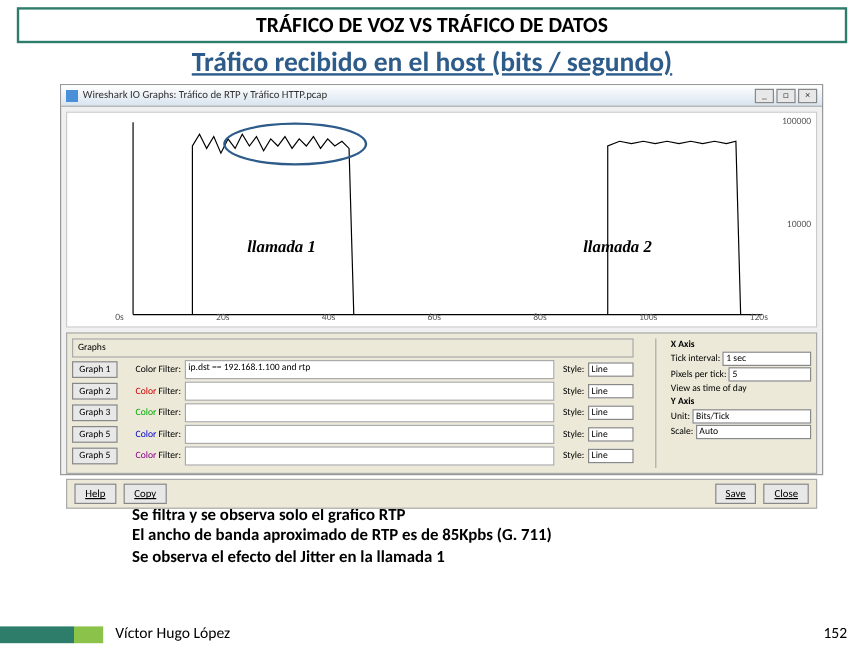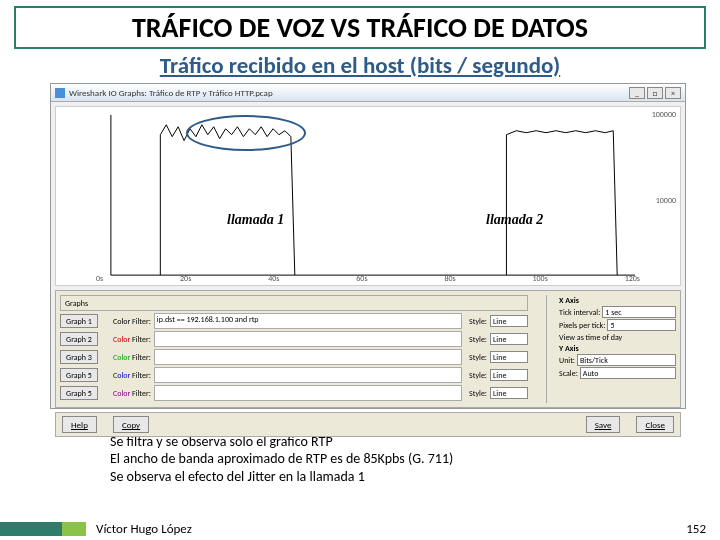--- a/index.html
+++ b/index.html
@@ -1,34 +1,34 @@
 <!DOCTYPE html>
 <html><head>
 <meta charset="utf-8">
 <style>
   * { box-sizing: border-box; margin: 0; padding: 0; }
   body { width: 720px; height: 540px; font-family: Calibri, Arial, sans-serif; background: #fff; position: relative; overflow: hidden; }
   
   .title-box { margin: 6px 14px 2px 14px; border: 2px solid #2e7d6b; padding: 2px 8px; text-align: center; }
-  .title-box h1 { font-size: 28px; font-weight: bold; color: #000; }
+  .title-box h1 { font-size: 18px; font-weight: bold; color: #000; }
   
   .subtitle { text-align: center; font-size: 23px; font-weight: bold; color: #2e5c8a; margin: 2px 0 4px 0; text-decoration: underline; }
   
   .screenshot-wrap { margin: 0 34px 0 50px; border: 1px solid #999; background: #f0f0f0; position: relative; height: 326px; }
   
   .win-titlebar { height: 18px; background: linear-gradient(#fff, #d8e4f0); border-bottom: 1px solid #aaa; display: flex; align-items: center; padding: 0 4px; font-size: 9px; color: #333; }
   .win-icon { width: 10px; height: 10px; background: #4a90d9; margin-right: 4px; }
   .win-title { flex: 1; }
   .win-btns { display: flex; gap: 2px; }
   .win-btn { width: 16px; height: 12px; border: 1px solid #888; background: #e8e8e8; font-size: 8px; text-align: center; line-height: 10px; }
   
   .chart-area { background: #fff; margin: 4px; height: 180px; position: relative; border: 1px solid #ccc; }
   .chart-svg { width: 100%; height: 100%; }
   .chart-label { position: absolute; font-family: "Times New Roman", serif; font-weight: bold; font-style: italic; font-size: 14px; }
-  .lbl1 { left: 150px; top: 105px; margin-left: 21px; }
+  .lbl1 { left: 150px; top: 105px; }
   .lbl2 { left: 430px; top: 105px; }
   .ellipse-annot { position: absolute; left: 130px; top: 8px; width: 120px; height: 36px; border: 2px solid #2e5c8a; border-radius: 50%; }
   
   .y-tick { position: absolute; right: 4px; font-size: 8px; color: #555; }
   .x-ticks { position: absolute; bottom: 2px; left: 40px; right: 40px; display: flex; justify-content: space-between; font-size: 8px; color: #555; }
   
   .panel { background: #ece9d8; margin: 0 4px 4px 4px; padding: 4px; border: 1px solid #aaa; display: flex; gap: 18px; font-size: 8px; }
   .panel-left { flex: 1; }
   .panel-legend { border: 1px solid #aaa; padding: 2px 4px; margin-bottom: 2px; }
   .graph-row { display: flex; align-items: center; gap: 3px; margin-bottom: 2px; }
@@ -36,25 +36,25 @@
   .color-lbl { width: 28px; padding-left: 12px; }
   .filter-input { border: 1px solid #aaa; background: #fff; height: 16px; flex: 1; font-size: 8px; padding: 0 2px; }
   .style-lbl { margin-left: 4px; }
   .style-sel { border: 1px solid #888; background: #fff; padding: 0 2px; min-width: 38px; }
   
   .panel-right { width: 130px; border-left: 1px solid #aaa; padding-left: 12px; }
   .axis-hdr { font-weight: bold; margin-bottom: 1px; }
   .axis-row { display: flex; justify-content: space-between; margin-bottom: 1px; align-items: center; gap: 2px; }
   .axis-sel { border: 1px solid #888; background: #fff; padding: 0 2px; flex: 1; font-size: 8px; }
   
-  .btn-row { background: #ece9d8; margin: 0 4px 4px 4px; padding: 3px 6px; border: 1px solid #aaa; display: flex; gap: 16px; font-size: 9px; }
+  .btn-row { background: #ece9d8; margin: 0 4px 4px 4px; padding: 3px 6px; border: 1px solid #aaa; display: flex; gap: 6px; font-size: 9px; }
   .btn-row .spacer { flex: 1; }
   .dlg-btn { border: 1px solid #888; background: #e8e8e8; padding: 2px 8px; font-size: 9px; text-decoration: underline; }
   
-  .notes { margin: 6px 0 1px 110px; font-size: 14px; line-height: 1.25; }
+  .notes { margin: 6px 0 1px 110px; font-size: 14px; line-height: 1.25; font-weight: bold; }
   
   .footer { position: absolute; bottom: 4px; left: 0; right: 0; display: flex; align-items: center; font-size: 13px; }
   .footer-bar { width: 86px; height: 14px; background: linear-gradient(to right, #2e7d6b 72%, #8bc34a 72%); margin-right: 10px; }
   .footer-author { flex: 1; }
   .footer-page { margin-right: 14px; }
 </style>
 </head>
 <body>
 
 <div class="title-box">

